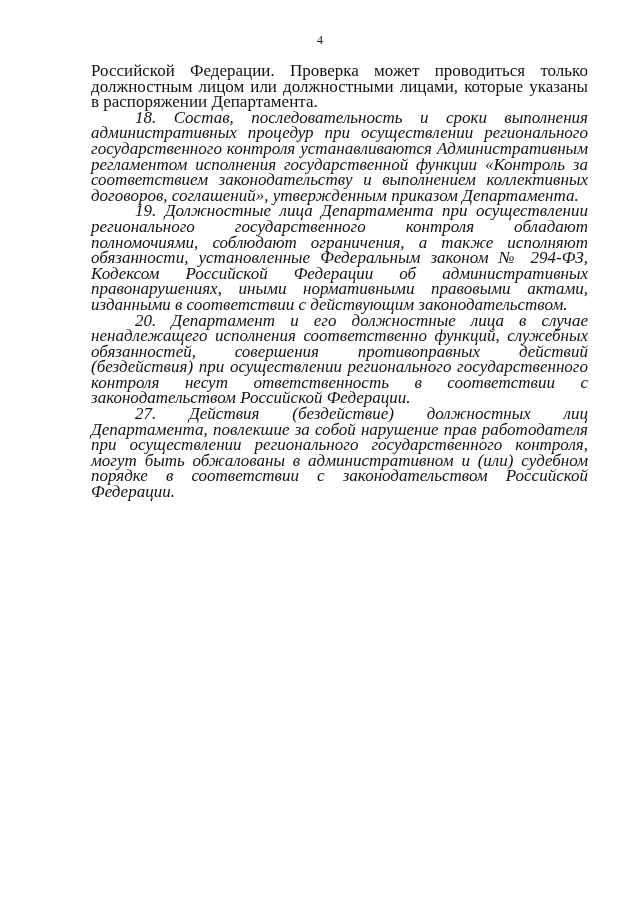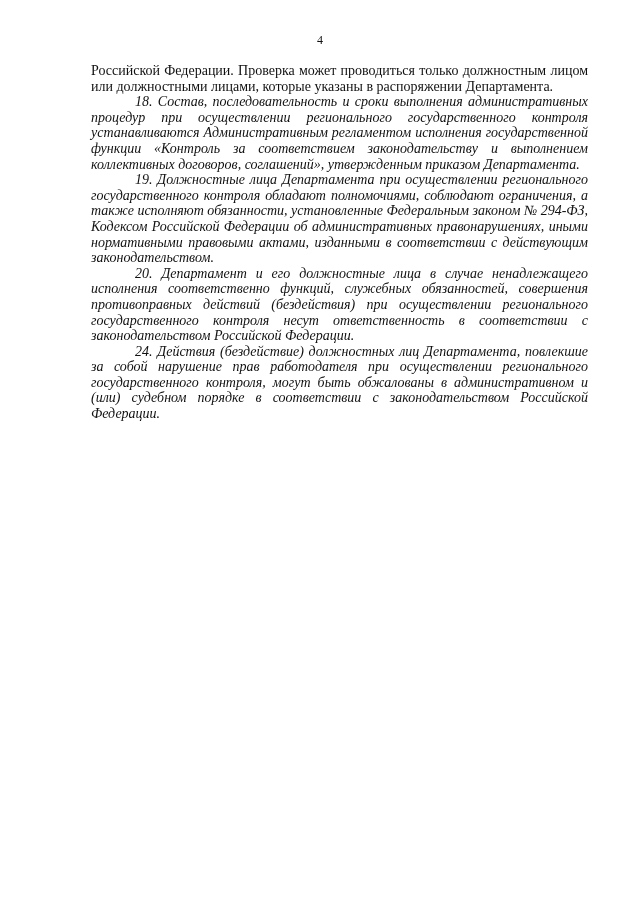--- a/index.html
+++ b/index.html
@@ -22,21 +22,21 @@
       width: 640px;
       text-align: center;
       font-size: 12px;
       line-height: 14px;
     }
     .content {
       position: absolute;
       top: 63px;
       left: 91px;
       width: 497px;
-      font-size: 14px;
+      font-size: 17px;
       line-height: 15.6px;
     }
     .para {
       margin: 0;
       text-align: justify;
       text-align-last: left;
     }
     .para.indent {
       text-indent: 44px;
       font-style: italic;
@@ -45,14 +45,14 @@
 </head>
 <body>
 
 <div class="page-number">4</div>
 
 <div class="content">
   <p class="para">Российской Федерации. Проверка может проводиться только должностным лицом или должностными лицами, которые указаны в распоряжении Департамента.</p>
   <p class="para indent">18. Состав, последовательность и сроки выполнения административных процедур при осуществлении регионального государственного контроля устанавливаются Административным регламентом исполнения государственной функции «Контроль за соответствием законодательству и выполнением коллективных договоров, соглашений», утвержденным приказом Департамента.</p>
   <p class="para indent">19. Должностные лица Департамента при осуществлении регионального государственного контроля обладают полномочиями, соблюдают ограничения, а также исполняют обязанности, установленные Федеральным законом № 294-ФЗ, Кодексом Российской Федерации об административных правонарушениях, иными нормативными правовыми актами, изданными в соответствии с действующим законодательством.</p>
   <p class="para indent">20. Департамент и его должностные лица в случае ненадлежащего исполнения соответственно функций, служебных обязанностей, совершения противоправных действий (бездействия) при осуществлении регионального государственного контроля несут ответственность в соответствии с законодательством Российской Федерации.</p>
-  <p class="para indent">24. Действия (бездействие) должностных лиц Департамента, повлекшие за собой нарушение прав работодателя при осуществлении регионального государственного контроля, могут быть обжалованы в административном и (или) судебном порядке в соответствии с законодательством Российской Федерации.</p>
+  <p class="para indent">27. Действия (бездействие) должностных лиц Департамента, повлекшие за собой нарушение прав работодателя при осуществлении регионального государственного контроля, могут быть обжалованы в административном и (или) судебном порядке в соответствии с законодательством Российской Федерации.</p>
 </div>
 
 </body></html>

